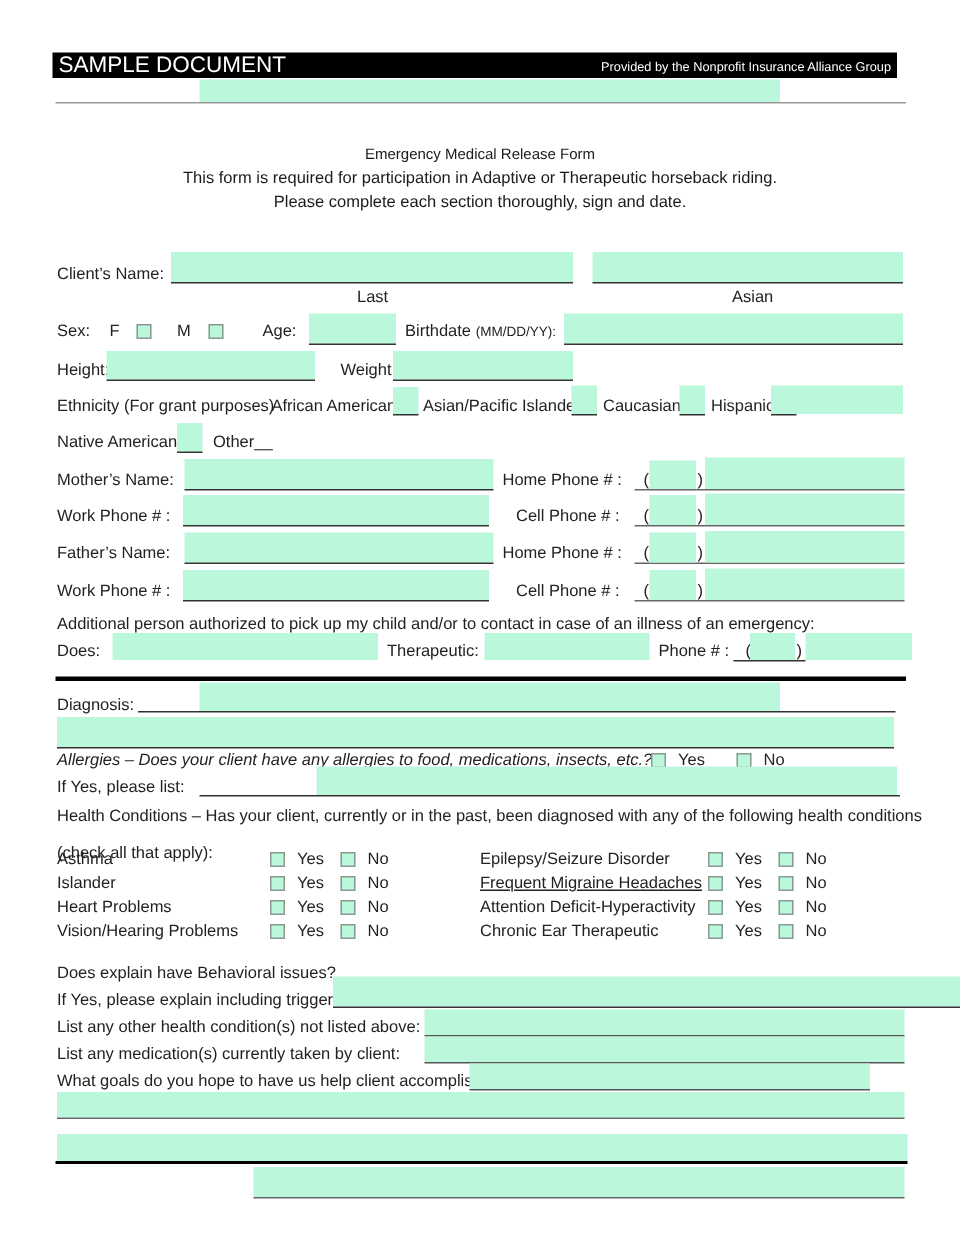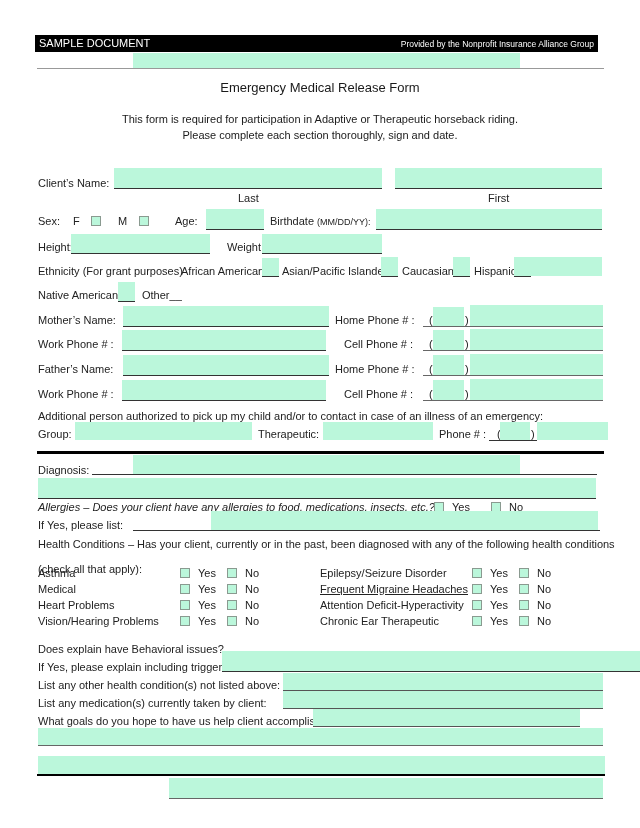--- a/index.html
+++ b/index.html
@@ -7,45 +7,45 @@
          font-family:"Liberation Sans", sans-serif; color:#1a1a1a; }
   .abs { position:absolute; }
   .lbl { position:absolute; font-size:11px; line-height:13px; white-space:nowrap; color:#222; }
   .fld { position:absolute; background:#bbf7db; border:none; box-sizing:border-box; padding:0 3px;
          font-family:"Liberation Sans", sans-serif; font-size:11px; outline:none; }
   .ul { position:absolute; height:1px; background:#333; }
   .ulg { position:absolute; height:1px; background:#666; }
   .chk { position:absolute; width:10px; height:10px; background:#bbf7db; border:1px solid #8a9a90;
          box-sizing:border-box; }
   #header-bar { left:35px; top:35px; width:563px; height:17px; background:#000; }
-  #header-left { left:39px; top:36px; color:#fff; font-size:11px; line-height:15px; }
+  #header-left { left:39px; top:36px; color:#fff; font-size:15px; line-height:15px; }
   #header-right { right:46px; top:39px; color:#fff; font-size:8.5px; line-height:10px; }
   .center { position:absolute; left:0; width:640px; text-align:center; white-space:nowrap; }
   .thick { position:absolute; height:3px; background:#000; }
 </style>
 </head>
 <body>
 
 <div id="header-bar" class="abs"></div>
 <div id="header-left" class="abs">SAMPLE DOCUMENT</div>
 <div id="header-right" class="abs">Provided by the Nonprofit Insurance Alliance Group</div>
 <input class="fld" style="left: 133px; top: 53px; width: 387px; height: 15px;">
 <div class="ulg" style="left:37px;top:68px;width:567px;background:#999;"></div>
 
-<div class="center" style="top:80px;font-size:13px;line-height:15px;">Emergency Medical Release Form</div>
+<div class="center" style="top:96px;font-size:10px;line-height:15px;">Emergency Medical Release Form</div>
 <div class="center" style="top:113px;font-size:11px;line-height:13px;">This form is required for participation in Adaptive or Therapeutic horseback riding.</div>
 <div class="center" style="top:129px;font-size:11px;line-height:13px;">Please complete each section thoroughly, sign and date.</div>
 
 <div class="lbl" style="left:38px;top:177px;">Client’s Name:</div>
 <input class="fld" style="left: 114px; top: 168px; width: 268px; height: 20px;" value="">
 <div class="ul" style="left:114px;top:188px;width:268px;"></div>
 <input class="fld" style="left: 395px; top: 168px; width: 207px; height: 20px;" value="">
 <div class="ul" style="left:395px;top:188px;width:207px;"></div>
 <div class="lbl" style="left:238px;top:192px;">Last</div>
-<div class="lbl" style="left:488px;top:192px;">First</div>
+<div class="lbl" style="left:488px;top:192px;">Asian</div>
 
 <div class="lbl" style="left:38px;top:215px;">Sex:</div>
 <div class="lbl" style="left:73px;top:215px;">F</div>
 <div class="chk" style="left:91px;top:216px;"></div>
 <div class="lbl" style="left:118px;top:215px;">M</div>
 <div class="chk" style="left:139px;top:216px;"></div>
 <div class="lbl" style="left:175px;top:215px;">Age:</div>
 <input class="fld" style="left: 206px; top: 209px; width: 58px; height: 20px;" value="">
 <div class="ul" style="left:206px;top:229px;width:58px;"></div>
 <div class="lbl" style="left:270px;top:215px;"><span>Birthdate</span> <span style="font-size:9px;">(MM/DD/YY):</span></div>
@@ -121,21 +121,21 @@
 </div>
 <div>
   <div class="ulg" style="left:423px;top:400px;width:180px;"></div>
   <div class="lbl" style="left:429px;top:388px;">(</div>
   <input class="fld" style="left: 433px; top: 380px; width: 31px; height: 20px;">
   <div class="lbl" style="left:465px;top:388px;">)</div>
   <input class="fld" style="left: 470px; top: 379px; width: 133px; height: 21px;">
 </div>
 
 <div class="lbl" style="left:38px;top:410px;">Additional person authorized to pick up my child and/or to contact in case of an illness of an emergency:</div>
-<div class="lbl" style="left:38px;top:428px;">Group:</div>
+<div class="lbl" style="left:38px;top:428px;">Does:</div>
 <input class="fld" style="left: 75px; top: 422px; width: 177px; height: 18px;">
 <div class="lbl" style="left:258px;top:428px;">Therapeutic:</div>
 <input class="fld" style="left: 323px; top: 422px; width: 110px; height: 18px;">
 <div class="lbl" style="left:439px;top:428px;">Phone # :</div>
 <div class="ul" style="left:489px;top:440px;width:48px;"></div>
 <div class="lbl" style="left:497px;top:428px;">(</div>
 <input class="fld" style="left: 500px; top: 422px; width: 30px; height: 18px;">
 <div class="lbl" style="left:531px;top:428px;">)</div>
 <input class="fld" style="left: 537px; top: 422px; width: 71px; height: 18px;">
 
@@ -159,21 +159,21 @@
 
 <div class="lbl" style="left:38px;top:538px;">Health Conditions – Has your client, currently or in the past, been diagnosed with any of the following health conditions</div>
 <div class="lbl" style="left:38px;top:550px;margin-top:13px;">(check all that apply):</div>
 
 <div id="conditions">
     <div class="lbl" style="left: 38px; top: 567px;">Asthma</div>
     <div class="chk" style="left: 180px; top: 568px;"></div>
     <div class="lbl" style="left: 198px; top: 567px;">Yes</div>
     <div class="chk" style="left: 227px; top: 568px;"></div>
     <div class="lbl" style="left: 245px; top: 567px;">No</div>
-    <div class="lbl" style="left: 38px; top: 583px;">Medical</div>
+    <div class="lbl" style="left: 38px; top: 583px;">Islander</div>
     <div class="chk" style="left: 180px; top: 584px;"></div>
     <div class="lbl" style="left: 198px; top: 583px;">Yes</div>
     <div class="chk" style="left: 227px; top: 584px;"></div>
     <div class="lbl" style="left: 245px; top: 583px;">No</div>
     <div class="lbl" style="left: 38px; top: 599px;">Heart Problems</div>
     <div class="chk" style="left: 180px; top: 600px;"></div>
     <div class="lbl" style="left: 198px; top: 599px;">Yes</div>
     <div class="chk" style="left: 227px; top: 600px;"></div>
     <div class="lbl" style="left: 245px; top: 599px;">No</div>
     <div class="lbl" style="left: 38px; top: 615px;">Vision/Hearing Problems</div>

